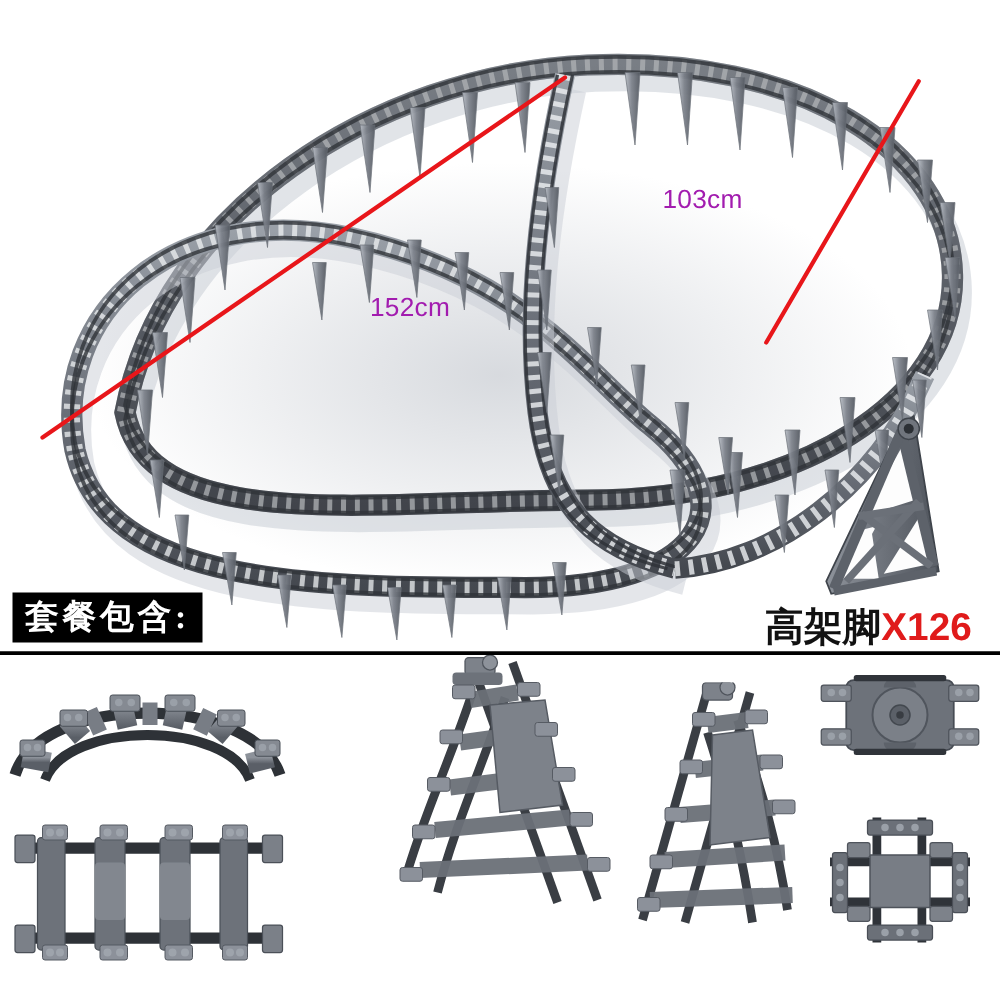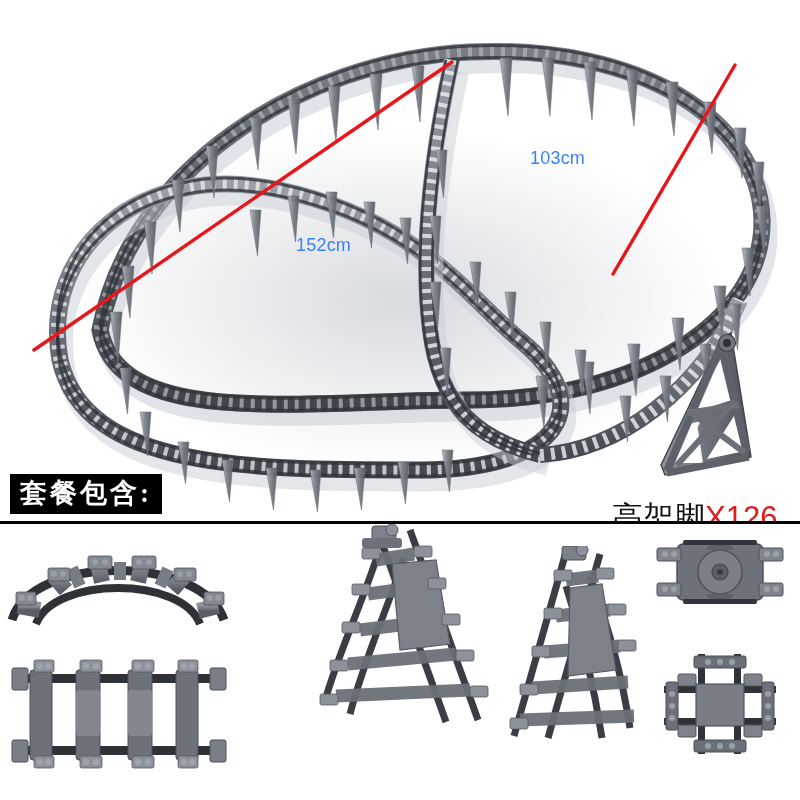--- a/index.html
+++ b/index.html
@@ -11,22 +11,22 @@
     position:relative;
   }
   #stage{position:absolute;left:0;top:0;width:800px;height:800px;}
 
   
   .hero{position:absolute;left:0;top:0;width:800px;height:522px;background:#fff;overflow:hidden;}
   .hero svg{position:absolute;left:0;top:0;}
 
   .dim-label{
     position:absolute;
-    color:#3b82f6;
-    font-size:18px;
+    color:#a21caf;
+    font-size:21px;
     letter-spacing:.2px;
     white-space:nowrap;
     font-family:"Liberation Sans","DejaVu Sans",sans-serif;
   }
   #dim-152{left:296px;top:235px;}
   #dim-103{left:530px;top:148px;}
 
   
   .banner{
     position:absolute;left:10px;top:474px;
@@ -39,23 +39,22 @@
   }
 
   
   .divider{position:absolute;left:0;top:521px;width:800px;height:3px;background:#000;}
 
   
   .cap{
     position:absolute;
     white-space:nowrap;
     font-family:"Liberation Serif","DejaVu Serif",serif;
-    font-weight:normal;
+    font-weight:bold;
     color:#111;
-    margin-top:16px;
   }
   .cap .qty{color:#e01b1b;font-family:"Liberation Sans","DejaVu Sans",sans-serif;}
   #cap-pylon{left:612px;top:481px;font-size:31px;}
 
   
   .parts{position:absolute;left:0;top:524px;width:800px;height:276px;background:#fff;}
   .part{position:absolute;}
 </style>
 </head>
 <body>

